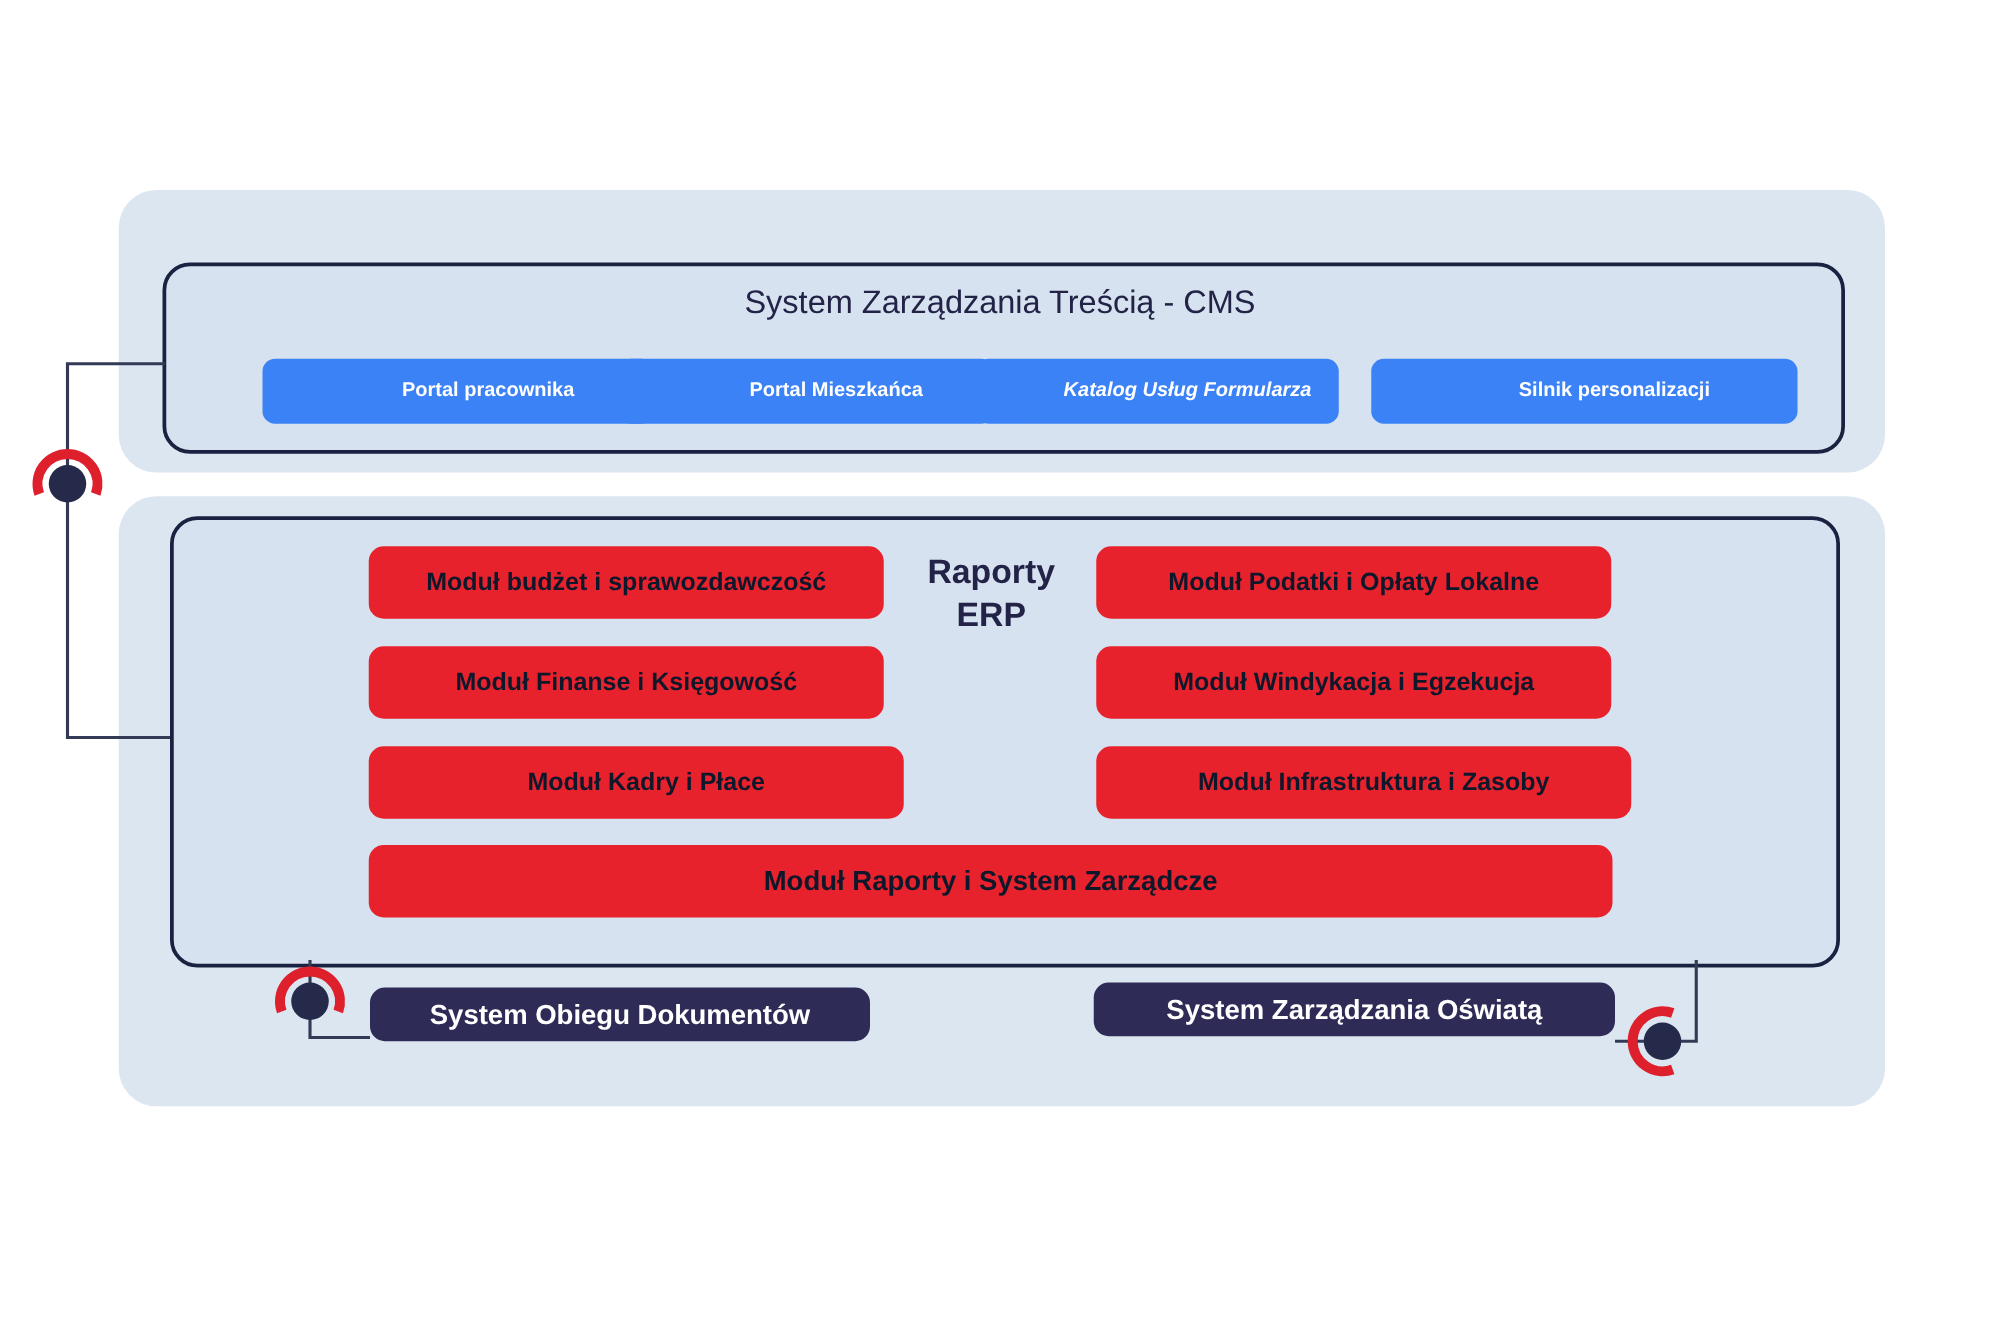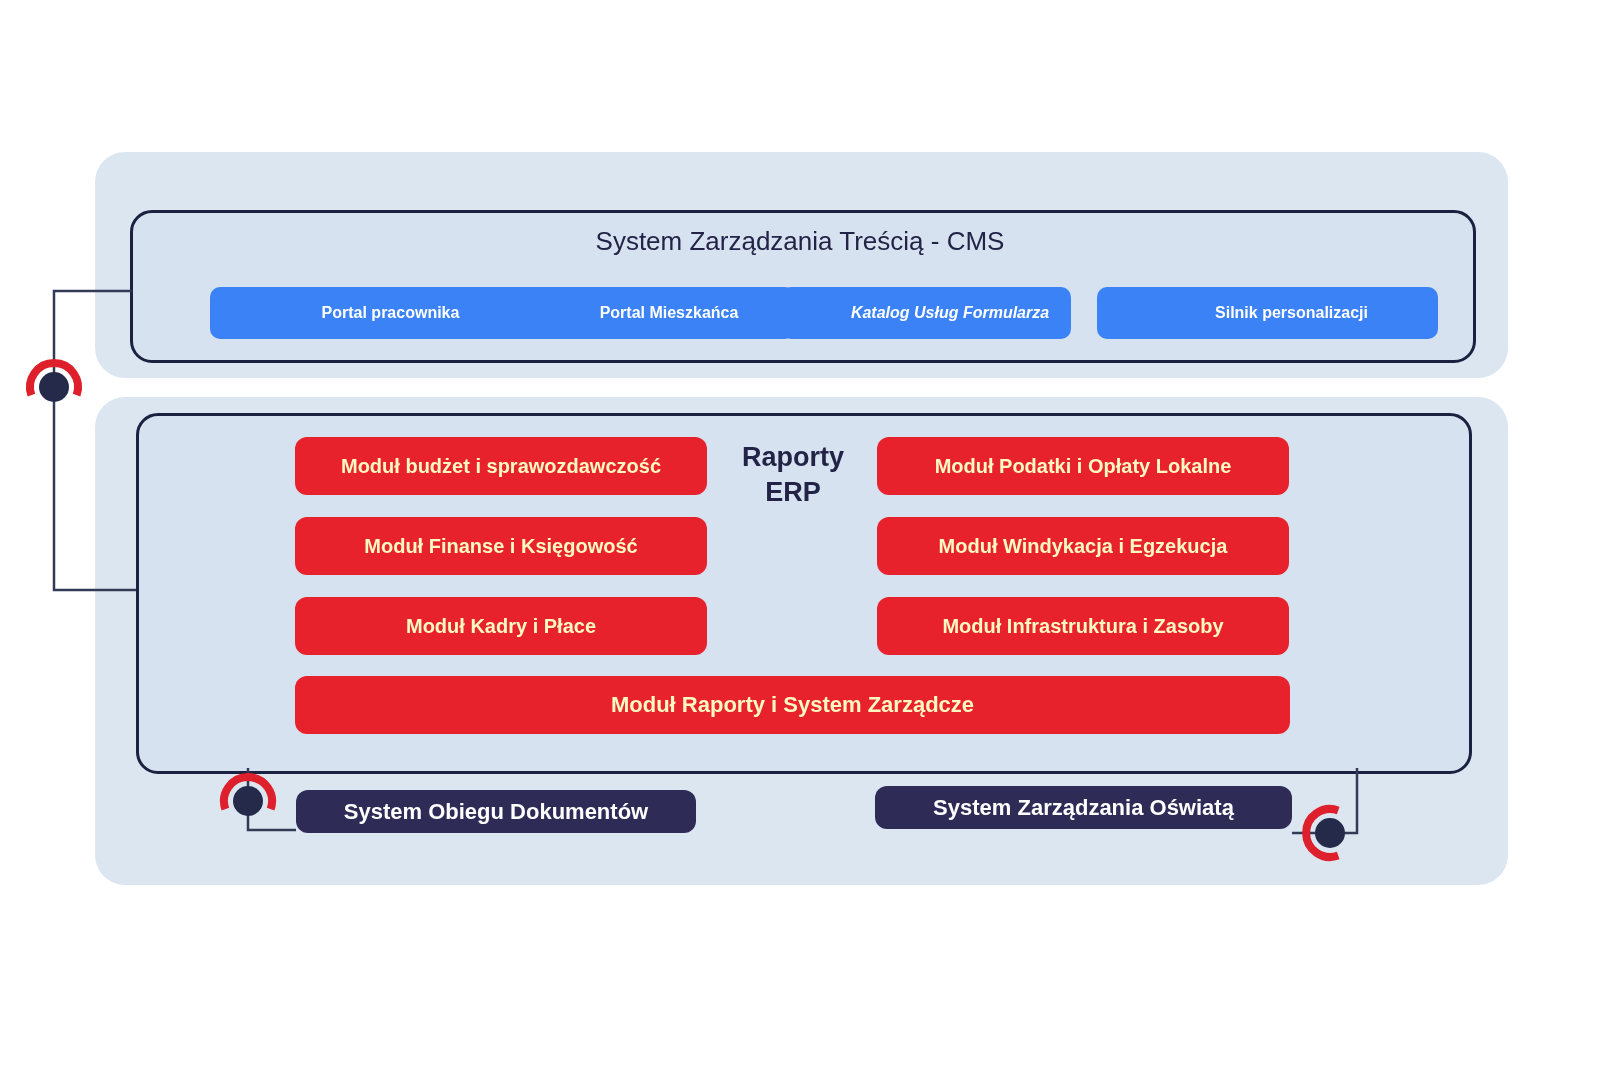--- a/index.html
+++ b/index.html
@@ -28,28 +28,28 @@
   .navy-btn{
     position:absolute;top:287px;height:52px;background:#3b82f6;border-radius:10px;
     color:#ffffff;font-weight:bold;font-size:16px;display:flex;align-items:center;justify-content:center;padding-left:48px;
   }
   .btn-1{left:210px;width:265px;}
   .btn-2{left:495px;width:252px;}
   .btn-3{left:781px;width:242px;font-style:italic;}
   .btn-4{left:1097px;width:293px;}
   .red-module{
     position:absolute;height:58px;background:#e8222d;border-radius:12px;
-    color:#fef9c3;font-weight:bold;font-size:20px;display:flex;align-items:center;justify-content:center;
+    color:#0f172a;font-weight:bold;font-size:20px;display:flex;align-items:center;justify-content:center;
     text-align:center;
   }
   .col-l{left:295px;width:412px;}
   .col-r{left:877px;width:412px;}
   .row-1{top:437px;}
   .row-2{top:517px;}
-  .row-3{top:597px;}
+  .row-3{top:597px;padding-left:16px;}
   .module-wide{left:295px;top:676px;width:995px;height:58px;font-size:22px;}
   .erp-label{
     position:absolute;left:707px;top:440px;width:172px;text-align:center;
     font-weight:bold;font-size:27px;line-height:1.3;color:#232347;
   }
   .system-box{
     position:absolute;height:43px;background:#2e2c57;border-radius:12px;
     color:#ffffff;font-weight:bold;font-size:22px;display:flex;align-items:center;justify-content:center;
   }
   .system-docs{left:296px;top:790px;width:400px;}

